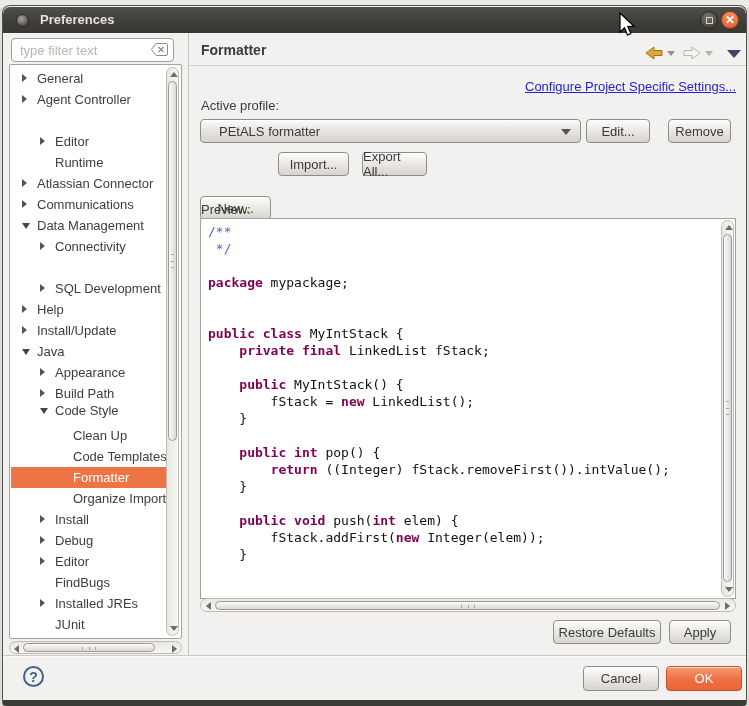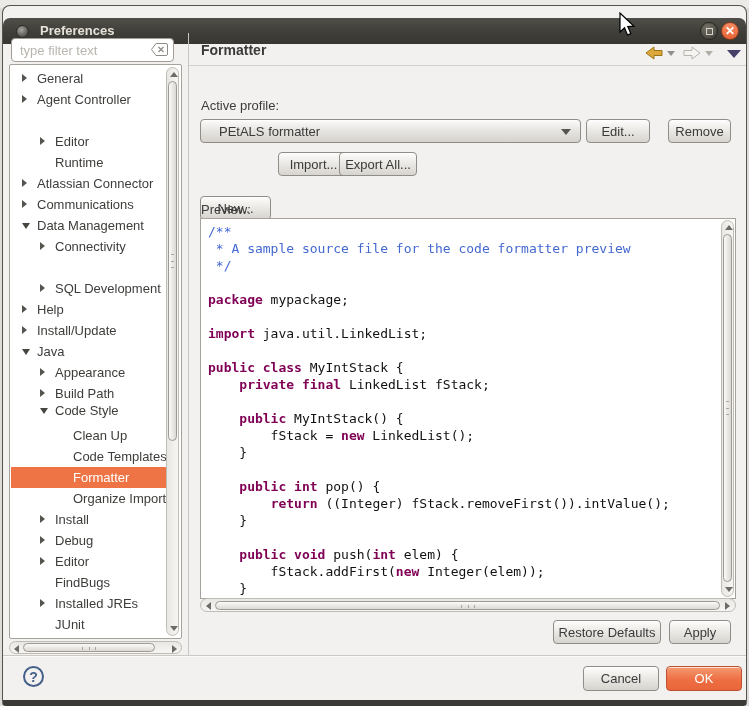--- a/index.html
+++ b/index.html
@@ -6,21 +6,21 @@
   html,body { width:749px; height:706px; }
   body { font-family:"Liberation Sans", sans-serif; background:#dedcd8; position:relative; overflow:hidden; }
 
   .backdrop-strip { position:absolute; left:0; top:0; width:749px; height:8px; background:#eceae6; }
 
   .dialog { position:absolute; left:2px; top:5px; width:745px; height:701px;
     background:#f2f1ef; border:1px solid #55534e; border-bottom:6px solid #3b3a36;
     border-radius:8px 8px 4px 4px; overflow:hidden; }
 
   
-  .titlebar { position:absolute; left:0; top:12px; right:0; height:26px;
+  .titlebar { position:absolute; left:0; top:1px; right:0; height:26px;
     background:linear-gradient(#504e49, #3e3d38 60%, #383732); border-radius:7px 7px 0 0;
     display:flex; align-items:center; }
   .win-icon { position:absolute; left:13px; top:7px; width:13px; height:13px; border-radius:50%;
     background:radial-gradient(circle at 40% 35%, #a8a59d, #565450 70%); border:1px solid #2b2a27; }
   .win-title { position:absolute; left:37px; top:5px; font-size:13px; font-weight:bold; color:#e6e2da; }
   .win-btn { position:absolute; top:4px; width:18px; height:18px; border-radius:50%; }
   .btn-max { right:28px; background:radial-gradient(circle at 40% 30%, #757268, #484640 75%);
     border:1px solid #27261f; }
   .btn-max .sq { position:absolute; left:4.5px; top:4.5px; width:7px; height:7px; border:1.5px solid #d6d3ca; }
   .btn-close { right:7px; background:linear-gradient(#f58b61, #e86335); border:1px solid #8e3c1f;
@@ -246,45 +246,44 @@
     </svg>
     <span class="tri-sm" style="left:24px;"></span>
     <svg style="position:absolute; left:40px; top:2px;" width="18" height="14" viewBox="0 0 18 14">
       <path d="M1,4.5 H9 V1 L17,7 L9,13 V9.5 H1 Z" fill="#f5f4f1" stroke="#b7b4ae" stroke-width="1"></path>
     </svg>
     <span class="tri-sm" style="left:62px; border-top-color:#b2afa9;"></span>
     <span class="menu-tri"></span>
   </div>
   <div class="header-rule"></div>
 
+  <a class="settings-link">Configure Project Specific Settings...</a>
 
   <div class="field-label" style="left:198px; top:92px;">Active profile:</div>
 
   <div class="combo">
     <span class="combo-text">PEtALS formatter</span>
     <span class="combo-arrow"></span>
   </div>
   <div class="btn" style="left:583px; top:113px; width:64px;">Edit...</div>
   <div class="btn" style="left:665px; top:113px; width:63px;">Remove</div>
 
   <div class="btn" style="left:197px; top:146px; width:71px;margin-top:44px;">New...</div>
   <div class="btn" style="left:275px; top:146px; width:71px;">Import...</div>
-  <div class="btn" style="left:336px; top:146px; width:78px;">Export All...</div>
+  <div class="btn" style="left:359px; top:146px; width:65px;">Export All...</div>
 
   <div class="field-label" style="left:198px; top:196px;">Preview:</div>
 
   <div class="preview-box">
     <div class="preview-code">
         <div class="code-line"><span class="tok-c">/**</span></div>
-        <div class="code-line"><span class="tok-c"> * A sample source file for the code formatter preview</span></div>
         <div class="code-line"><span class="tok-c"> */</span></div>
         <div class="code-line">&nbsp;</div>
         <div class="code-line"><span class="tok-k">package</span><span class="tok-p"> mypackage;</span></div>
         <div class="code-line">&nbsp;</div>
-        <div class="code-line"><span class="tok-k">import</span><span class="tok-p"> java.util.LinkedList;</span></div>
         <div class="code-line">&nbsp;</div>
         <div class="code-line"><span class="tok-k">public class</span><span class="tok-p"> MyIntStack {</span></div>
         <div class="code-line"><span class="tok-p">    </span><span class="tok-k">private final</span><span class="tok-p"> LinkedList fStack;</span></div>
         <div class="code-line">&nbsp;</div>
         <div class="code-line"><span class="tok-p">    </span><span class="tok-k">public</span><span class="tok-p"> MyIntStack() {</span></div>
         <div class="code-line"><span class="tok-p">        fStack = </span><span class="tok-k">new</span><span class="tok-p"> LinkedList();</span></div>
         <div class="code-line"><span class="tok-p">    }</span></div>
         <div class="code-line">&nbsp;</div>
         <div class="code-line"><span class="tok-p">    </span><span class="tok-k">public int</span><span class="tok-p"> pop() {</span></div>
         <div class="code-line"><span class="tok-p">        </span><span class="tok-k">return</span><span class="tok-p"> ((Integer) fStack.removeFirst()).intValue();</span></div>

